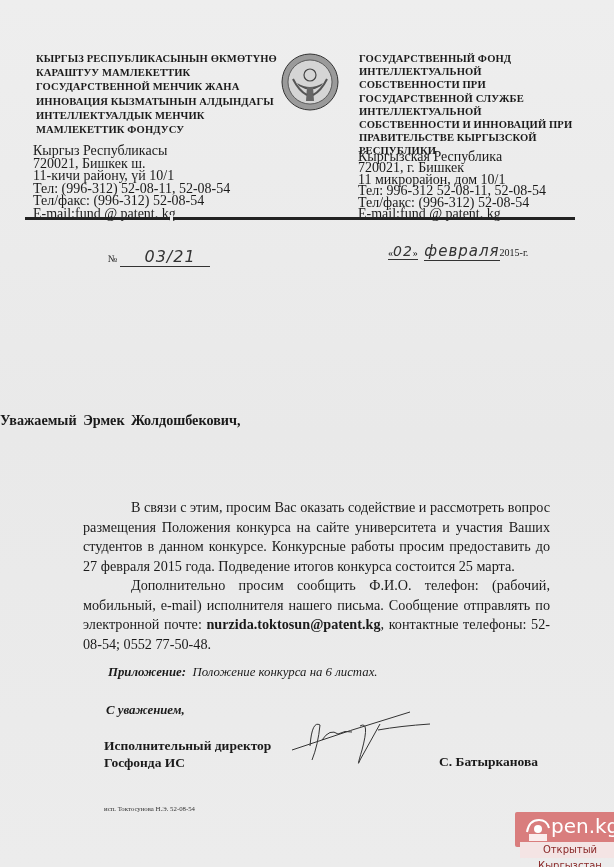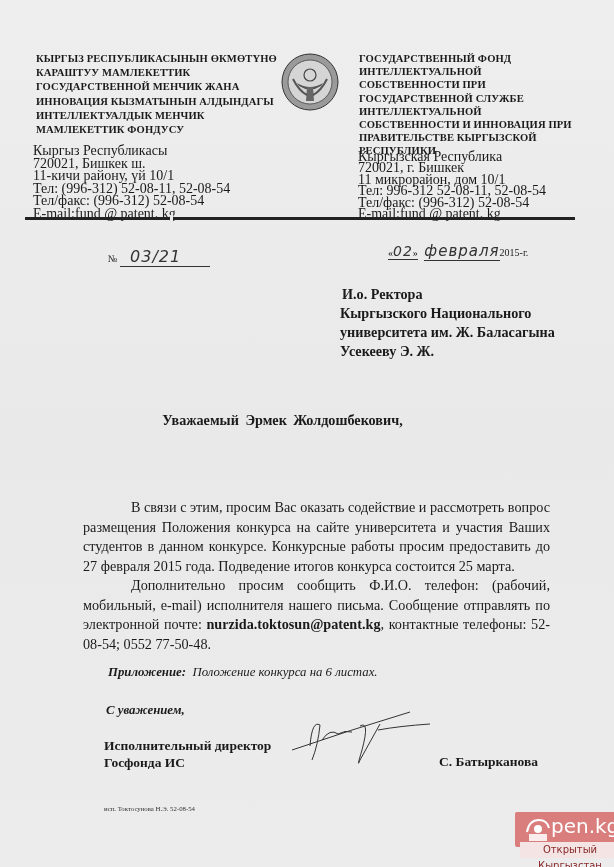--- a/index.html
+++ b/index.html
@@ -10,25 +10,25 @@
       color: #1a1a1a;
       position: relative;
     }
     .page { position: absolute; left: 0; top: 0; width: 614px; height: 867px; background: linear-gradient(180deg,#eeeeee 0%,#e9e9e9 50%,#ececec 100%); }
     .abs { position: absolute; }
     .hdr-bold { font-weight: bold; font-size: 10.6px; line-height: 14.2px; letter-spacing: 0.1px; }
     .hdr-small { font-size: 14px; line-height: 12.6px; }
     .emblem { left: 281px; top: 53px; width: 58px; height: 58px; }
     .divider { left: 25px; top: 217px; width: 550px; height: 3px; background: #222; }
     .divider-gap { left: 170px; top: 215px; width: 3px; height: 7px; background: #ebebeb; }
-    .num-line { left: 108px; top: 247px; font-size: 10px; }
+    .num-line { left: 108px; top: 247px; font-size: 10px; text-align: center; }
     .hand { font-family: "DejaVu Sans", sans-serif; font-style: italic; color: #333; font-size: 16px; letter-spacing: 1px; }
     .uline { border-bottom: 1px solid #333; display: inline-block; }
     .addr { left: 340px; top: 285px; font-weight: bold; font-size: 14.2px; line-height: 19px; }
-    .greet { left: 0; width: 541px; top: 412px; text-align: center; font-weight: bold; font-size: 14.2px; word-spacing: 3px; padding-left: 12px; }
+    .greet { left: 0; width: 541px; top: 412px; text-align: left; font-weight: bold; font-size: 14.2px; word-spacing: 3px; }
     .body-text { left: 83px; width: 467px; font-size: 14.2px; line-height: 19.6px; text-align: justify; }
     .indent { text-indent: 48px; }
     .appendix { left: 108px; top: 665px; font-size: 12.8px; font-style: italic; }
     .closing { left: 106px; top: 703px; font-size: 12.8px; font-style: italic; font-weight: bold; }
     .sig-title { left: 104px; top: 737px; font-weight: bold; font-size: 13.5px; line-height: 17px; }
     .sig-name { left: 439px; top: 754px; font-weight: bold; font-size: 13.5px; }
     .signature { left: 290px; top: 700px; width: 150px; height: 72px; }
     .executor { left: 104px; top: 805px; font-size: 6.8px; color: #333; }
     .wm { left: 499px; top: 812px; width: 110px; height: 35px; background: #d97d7d; border-radius: 2px; margin-left: 16px; }
     .wm-text { position: absolute; left: 36px; top: 2px; font-family: "DejaVu Sans", sans-serif; color: #fff; font-size: 20px; }
@@ -67,21 +67,21 @@
       <path d="M46 26 Q40 38 32 42" fill="none" stroke="#555" stroke-width="2"></path>
     </svg>
   </div>
 
   <div class="abs hdr-bold" style="left:359px; top:52px; line-height:13.2px;">
     <div>ГОСУДАРСТВЕННЫЙ ФОНД</div>
     <div>ИНТЕЛЛЕКТУАЛЬНОЙ</div>
     <div>СОБСТВЕННОСТИ ПРИ</div>
     <div>ГОСУДАРСТВЕННОЙ СЛУЖБЕ</div>
     <div>ИНТЕЛЛЕКТУАЛЬНОЙ</div>
-    <div>СОБСТВЕННОСТИ И ИННОВАЦИЯ ПРИ</div>
+    <div>СОБСТВЕННОСТИ И ИННОВАЦИЙ ПРИ</div>
     <div>ПРАВИТЕЛЬСТВЕ КЫРГЫЗСКОЙ</div>
     <div>РЕСПУБЛИКИ</div>
   </div>
   <div class="abs hdr-small" style="left:358px; top:151px; line-height:11.4px;">
     <div>Кыргызская Республика</div>
     <div>720021, г. Бишкек</div>
     <div>11 микрорайон, дом 10/1</div>
     <div>Тел:  996-312 52-08-11, 52-08-54</div>
     <div>Тел/факс: (996-312) 52-08-54</div>
     <div>E-mail:fund @ patent. kg</div>
@@ -99,26 +99,20 @@
 
   <div class="abs" style="left:388px; top:242px; font-size:10px;">
     <span class="uline">
       <span>«</span><span class="hand" style="font-size:14px;">02</span><span>»</span>
     </span>
     <span class="uline" style="margin-left:4px;">
       <span class="hand" style="font-size:15px;">февраля</span>
     </span><span>2015-г.</span>
   </div>
 
-  <div class="abs addr">
-    <div style="padding-left:2px;">И.о. Ректора</div>
-    <div>Кыргызского  Национального</div>
-    <div>университета им. Ж. Баласагына</div>
-    <div>Усекееву Э. Ж.</div>
-  </div>
 
   <div class="abs greet">Уважаемый  Эрмек  Жолдошбекович,</div>
 
   <div class="abs body-text indent" style="top:498px;">В связи с этим,  просим  Вас оказать содействие и рассмотреть вопрос размещения  Положения конкурса на  сайте университета и участия Ваших студентов в данном конкурсе. Конкурсные  работы просим предоставить  до 27 февраля  2015 года. Подведение итогов конкурса состоится 25 марта.</div>
   <div class="abs body-text indent" style="top:576px;">
     <span>Дополнительно просим  сообщить Ф.И.О. телефон: (рабочий, мобильный, e-mail) исполнителя нашего письма. Сообщение отправлять по электронной почте: </span><b>nurzida.toktosun@patent.kg</b><span>,  контактные  телефоны: 52-08-54; 0552 77-50-48.</span>
   </div>
 
   <div class="abs appendix">
     <b>Приложение:</b>&nbsp;

